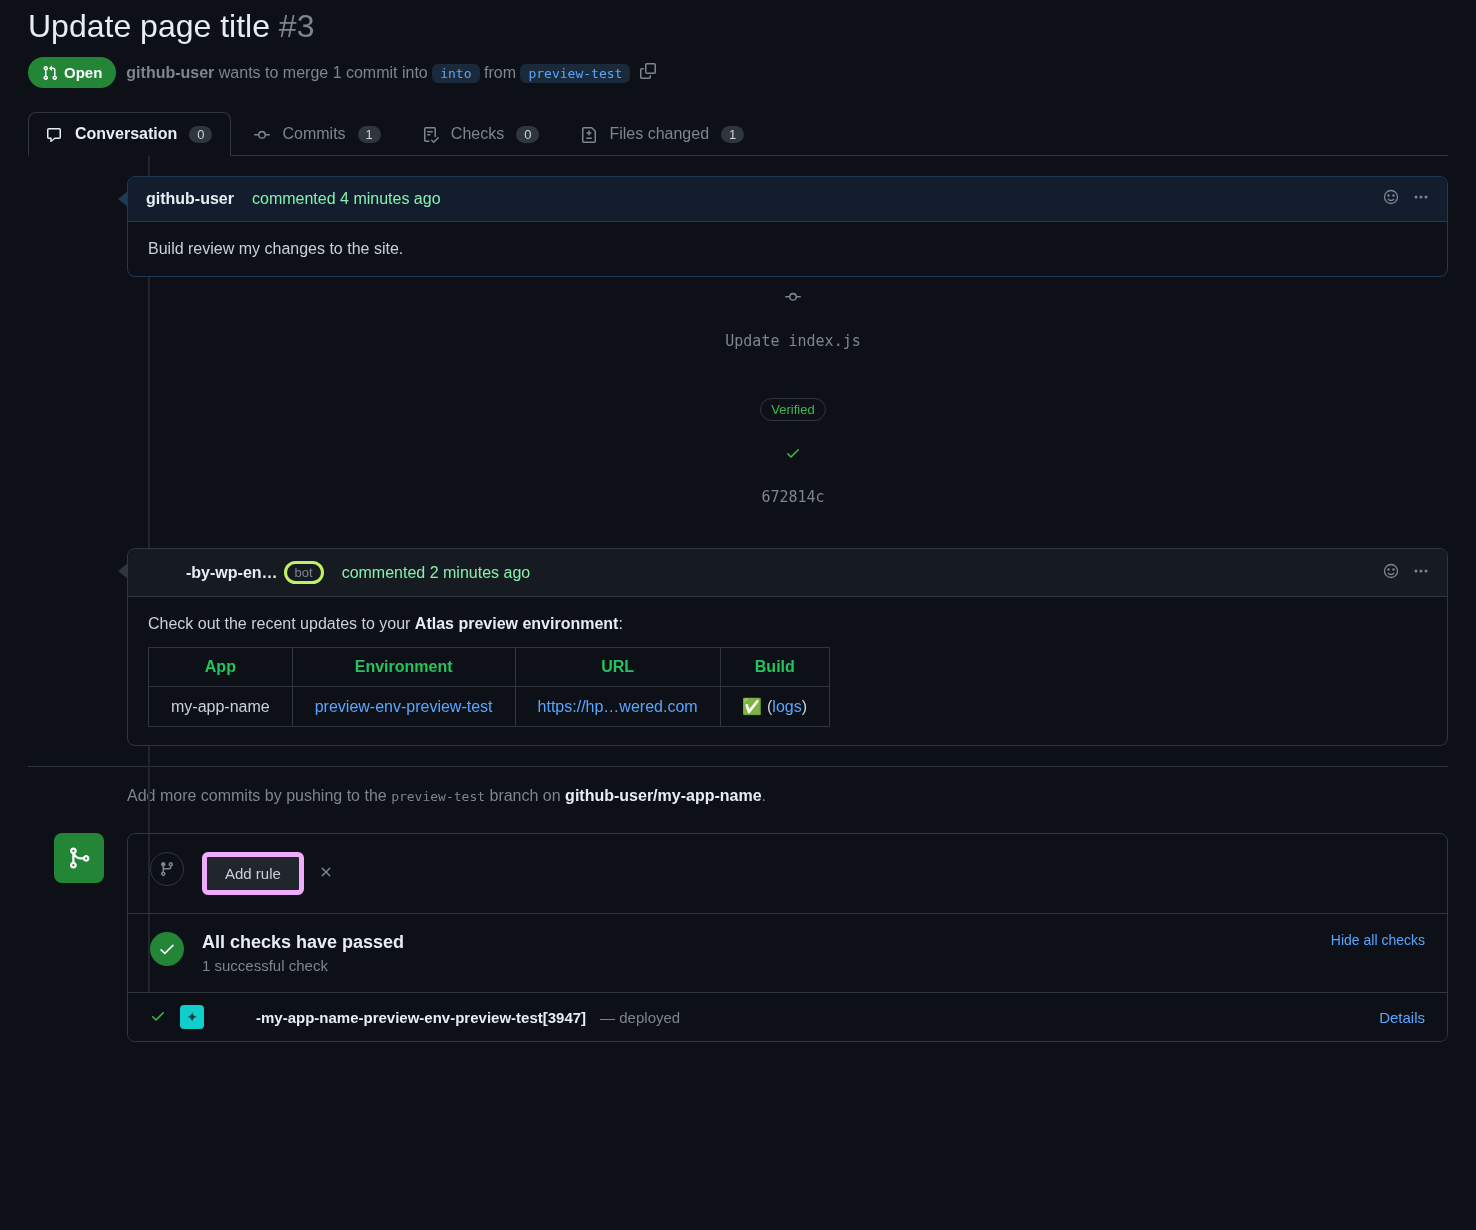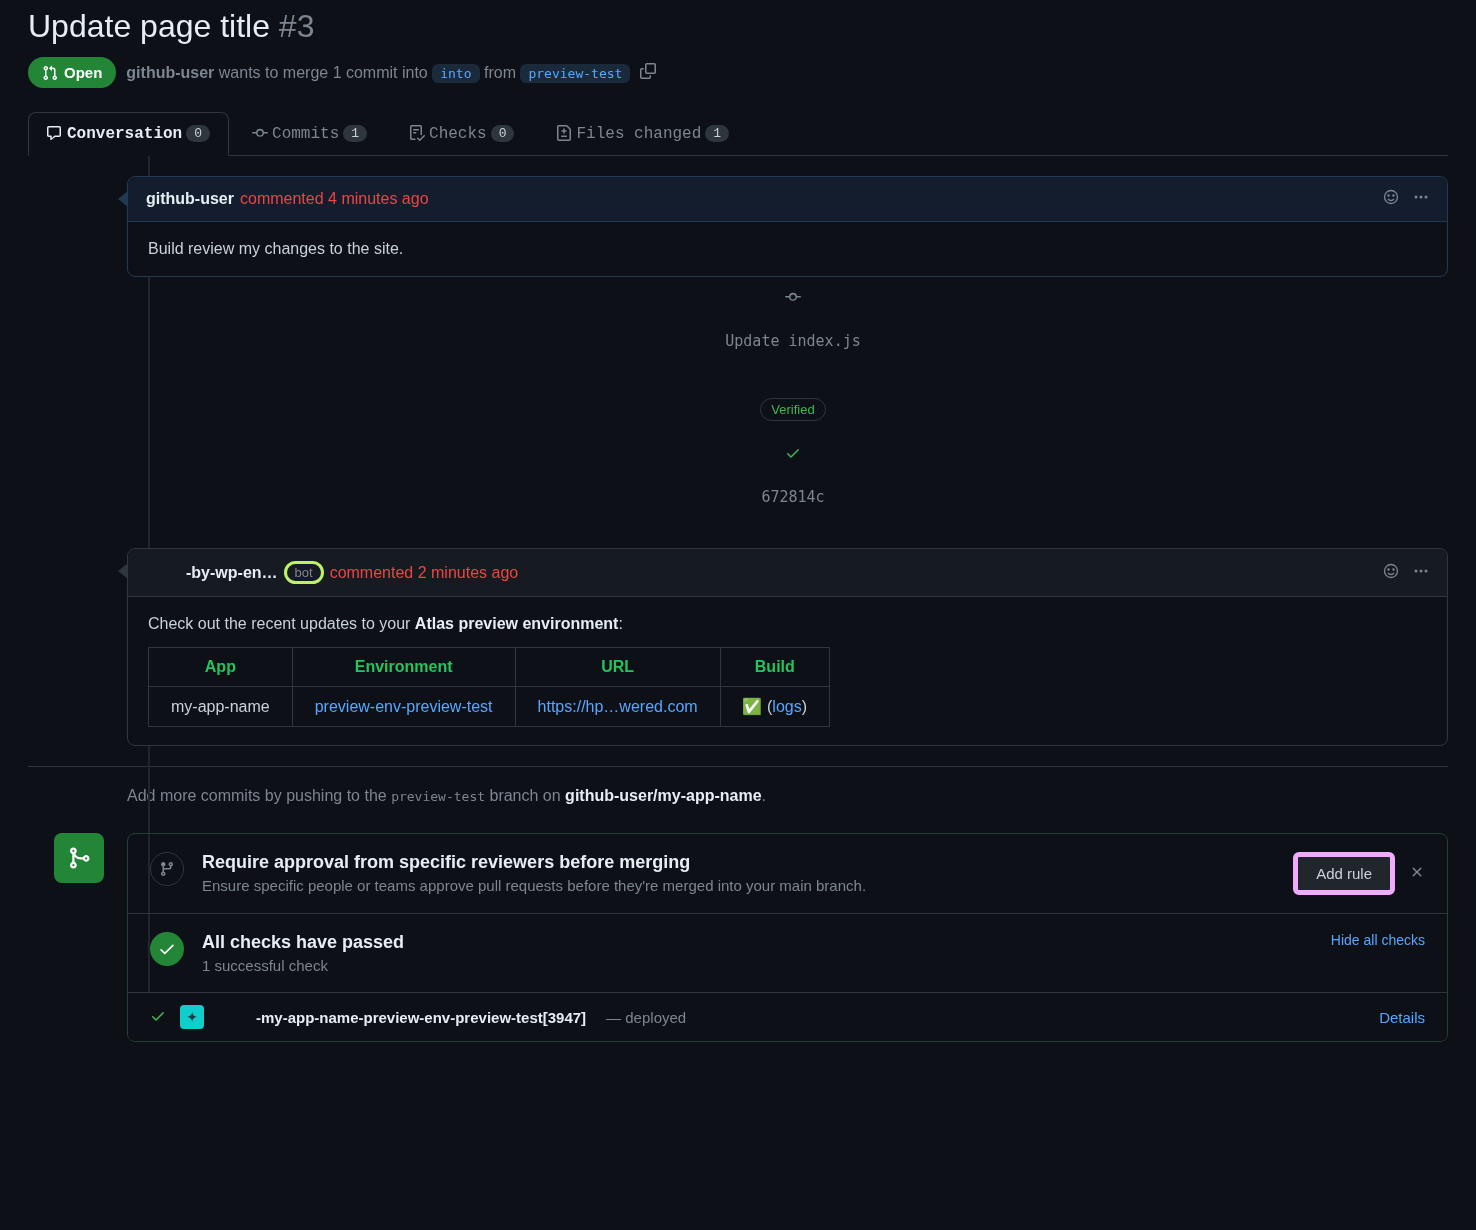--- a/index.html
+++ b/index.html
@@ -46,27 +46,26 @@
 .tabs {
   display: flex;
   border-bottom: 1px solid #30363d;
   margin: 0 28px;
   gap: 4px;
 }
 .tab {
   padding: 12px 18px;
   color: #7d8590;
   display: flex;
-  align-items: flex-start;
-  gap: 4px;
+  align-items: flex-end;
+  gap: 12px;
   font-size: 16px;
   cursor: pointer;
   border: 1px solid transparent;
   border-bottom: none;
-  font-family: Liberation Mono, monospace;
 }
 .tab.active {
   color: #e6edf3;
   border: 1px solid #30363d;
   border-bottom: 1px solid #0d1117;
   border-radius: 8px 8px 0 0;
   margin-bottom: -1px;
   background: #0d1117;
   font-weight: 600;
 }
@@ -124,21 +123,21 @@
   align-items: center;
   justify-content: space-between;
   border-top-left-radius: 8px;
   border-top-right-radius: 8px;
   font-size: 16px;
 }
 .comment-box.author-box .comment-header { background: #131d2e; border-bottom-color: #1f3a52;}
 .comment-box.bot-box .comment-header { background: #161b22; }
 .comment-header .left { display: flex; align-items: center; gap: 6px; }
 .comment-header .author-name { font-weight: 600; color: #e6edf3; }
-.comment-header .meta-text { color: #ef4444; }
+.comment-header .meta-text { color: #86efac; margin-left: 12px; }
 .comment-header .right { display: flex; align-items: center; gap: 14px; color: #7d8590; }
 .bot-label {
   border: 3px solid #bef264;
   color: #7d8590;
   padding: 1px 8px;
   border-radius: 14px;
   font-size: 13px;
 }
 .comment-body { padding: 18px 20px; color: #c9d1d9; font-size: 16px; }
 .bold { font-weight: 600; color: #e6edf3; }
@@ -255,21 +254,21 @@
   height: 24px;
   background: #0fcecb;
   border-radius: 4px;
   display: flex;
   align-items: center;
   justify-content: center;
   color: #0d3b40;
   font-size: 14px;
 }
 .check-row .check-name { font-weight: 600; color: #e6edf3; margin-left: 38px; }
-.check-row .check-status { color: #7d8590; margin-left: 6px; }
+.check-row .check-status { color: #7d8590; }
 .check-row .spacer { flex: 1; }
 .svg-icon { display: inline-block; vertical-align: middle; }
 </style>
 </head>
 <body>
 
 <div class="header">
   <h1 class="pr-title">
     <span class="title-text">Update page title</span>
     <span class="pr-number">#3</span>
@@ -431,24 +430,20 @@
           <path d="M5.45 5.154A4.25 4.25 0 009.25 7.5h1.378a2.251 2.251 0 110 1.5H9.25A5.734 5.734 0 015 7.123v3.505a2.25 2.25 0 11-1.5 0V5.372a2.25 2.25 0 111.95-.218zM4.25 13.5a.75.75 0 100-1.5.75.75 0 000 1.5zm8.5-4.5a.75.75 0 100-1.5.75.75 0 000 1.5zM5 3.25a.75.75 0 100 .005V3.25z"></path>
         </svg>
     </div>
     <div class="merge-box">
       <div class="merge-section">
         <div class="icon-circle">
           <svg width="16" height="16" viewBox="0 0 16 16" fill="currentColor">
               <path d="M9.5 3.25a2.25 2.25 0 113 2.122V6A2.5 2.5 0 0110 8.5H6a1 1 0 00-1 1v1.128a2.251 2.251 0 11-1.5 0V5.372a2.25 2.25 0 111.5 0v1.836A2.492 2.492 0 016 7h4a1 1 0 001-1v-.628A2.25 2.25 0 019.5 3.25zM4.25 12a.75.75 0 100 1.5.75.75 0 000-1.5zM3.5 3.25a.75.75 0 111.5 0 .75.75 0 01-1.5 0zm8.25-.75a.75.75 0 100 1.5.75.75 0 000-1.5z"></path>
             </svg>
         </div>
-        <div class="content">
-          <h4>Require approval from specific reviewers before merging</h4>
-          <p>Ensure specific people or teams approve pull requests before they're merged into your main branch.</p>
-        </div>
         <div class="actions">
           <button class="btn">Add rule</button>
           <span class="close-x">
             <svg width="16" height="16" viewBox="0 0 16 16" fill="currentColor">
                 <path d="M3.72 3.72a.75.75 0 011.06 0L8 6.94l3.22-3.22a.75.75 0 111.06 1.06L9.06 8l3.22 3.22a.75.75 0 11-1.06 1.06L8 9.06l-3.22 3.22a.75.75 0 01-1.06-1.06L6.94 8 3.72 4.78a.75.75 0 010-1.06z"></path>
               </svg>
           </span>
         </div>
       </div>
 

